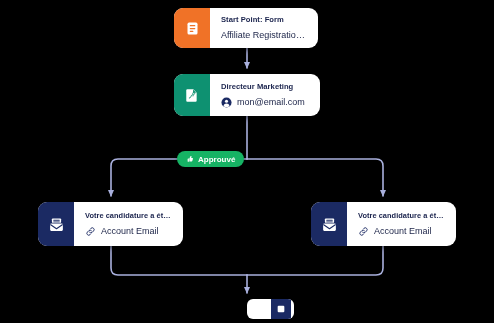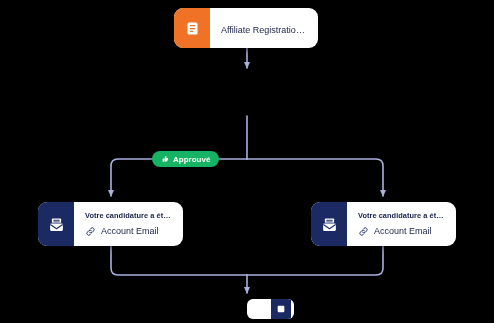--- a/index.html
+++ b/index.html
@@ -120,20 +120,21 @@
     justify-content: flex-end;
     gap: 4px;
     height: 16px;
     border-radius: 9px;
     padding: 0 9px;
     font-size: 8px;
     font-weight: bold;
     color: #ffffff;
     white-space: nowrap;
     box-shadow: 0 1px 3px rgba(0,0,0,0.45);
+    margin-left: 25px;
   }
   #badge-approved {
     left: 152px; top: 151px;
     background: #16b364;
   }
   #badge-rejected {
     left: 292px; top: 151px;
     background: #ef4452;
   }
 
@@ -169,26 +170,50 @@
   <div class="node" id="node-start">
     <div class="node-icon">
       <svg width="15" height="15" viewBox="0 0 24 24" aria-hidden="true">
         <rect x="4" y="2.5" width="16" height="19" rx="2.5" fill="#ffffff"></rect>
         <rect x="7.5" y="6.5" width="9" height="2" rx="1" fill="#f07227"></rect>
         <rect x="7.5" y="11" width="9" height="2" rx="1" fill="#f07227"></rect>
         <rect x="7.5" y="15.5" width="6" height="2" rx="1" fill="#f07227"></rect>
       </svg>
     </div>
     <div class="node-body">
+      <div class="node-title">Start Point: Form</div>
       <div class="node-sub">
         <span class="sub-text">Affiliate Registration Form</span>
       </div>
     </div>
   </div>
 
+  <div class="node" id="node-approver">
+    <div class="node-icon">
+      <svg width="16" height="16" viewBox="0 0 24 24" aria-hidden="true">
+        <path d="M5 3.5h9l5 5v12a1.6 1.6 0 0 1-1.6 1.6H5A1.6 1.6 0 0 1 3.4 20.5V5.1A1.6 1.6 0 0 1 5 3.5z" fill="#ffffff"></path>
+        <path d="M13.6 3.8v4.8h4.8" fill="#0e9171"></path>
+        <path d="M8 16.5c1.6 0 2-1.3 2.6-2.6.5-1.2 1-2.3 2.1-2.3 1 0 1.3.9 1 1.8" stroke="#0e9171" stroke-width="1.5" fill="none" stroke-linecap="round"></path>
+        <circle cx="14.6" cy="9.6" r="1.5" fill="none" stroke="#0e9171" stroke-width="1.3"></circle>
+      </svg>
+    </div>
+    <div class="node-body">
+      <div class="node-title">Directeur Marketing</div>
+      <div class="node-sub">
+        <span style="display:flex;">
+          <svg width="11" height="11" viewBox="0 0 24 24" aria-hidden="true">
+            <circle cx="12" cy="12" r="11" fill="#1b2a63"></circle>
+            <circle cx="12" cy="9.3" r="3.4" fill="#ffffff"></circle>
+            <path d="M5.3 19.6a6.9 6.9 0 0 1 13.4 0A11 11 0 0 1 5.3 19.6z" fill="#ffffff"></path>
+          </svg>
+        </span>
+        <span class="sub-text">mon@email.com</span>
+      </div>
+    </div>
+  </div>
 
   <div class="badge" id="badge-approved">
     <span class="badge-icon">
       <svg width="8" height="8" viewBox="0 0 24 24" aria-hidden="true">
         <path d="M6.5 10.5h2.2v9.5H6.5a1.6 1.6 0 0 1-1.6-1.6v-6.3a1.6 1.6 0 0 1 1.6-1.6z" fill="#ffffff"></path>
         <path d="M10 10.2l3.4-6.4a1.7 1.7 0 0 1 3.1 1.2l-.9 3.9h3.6a1.8 1.8 0 0 1 1.7 2.3l-1.8 6.4a2.3 2.3 0 0 1-2.2 1.7H10z" fill="#ffffff"></path>
       </svg>
     </span>
     <span>Approuvé</span>
   </div>

